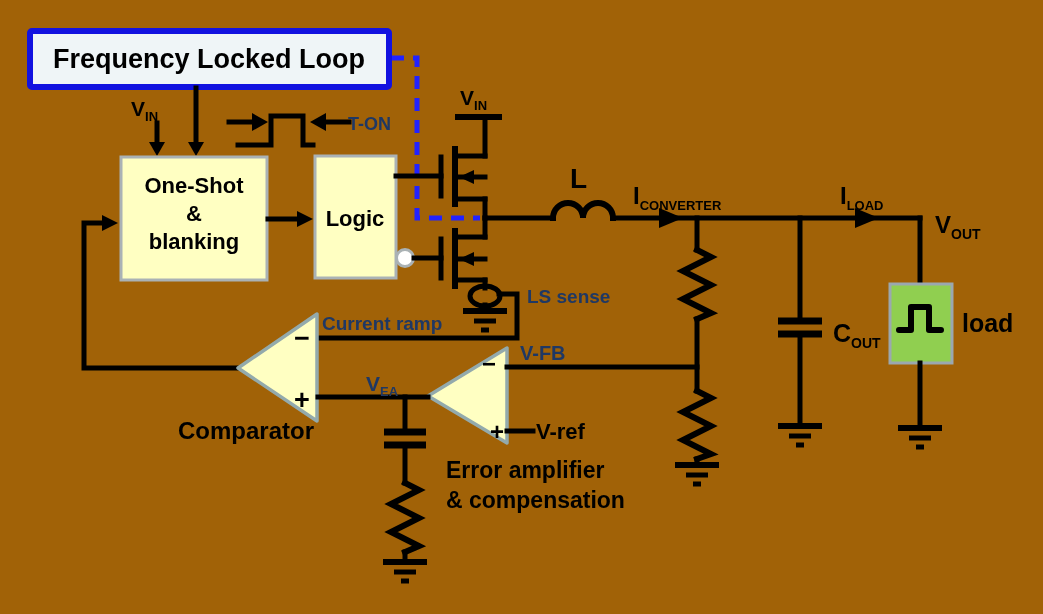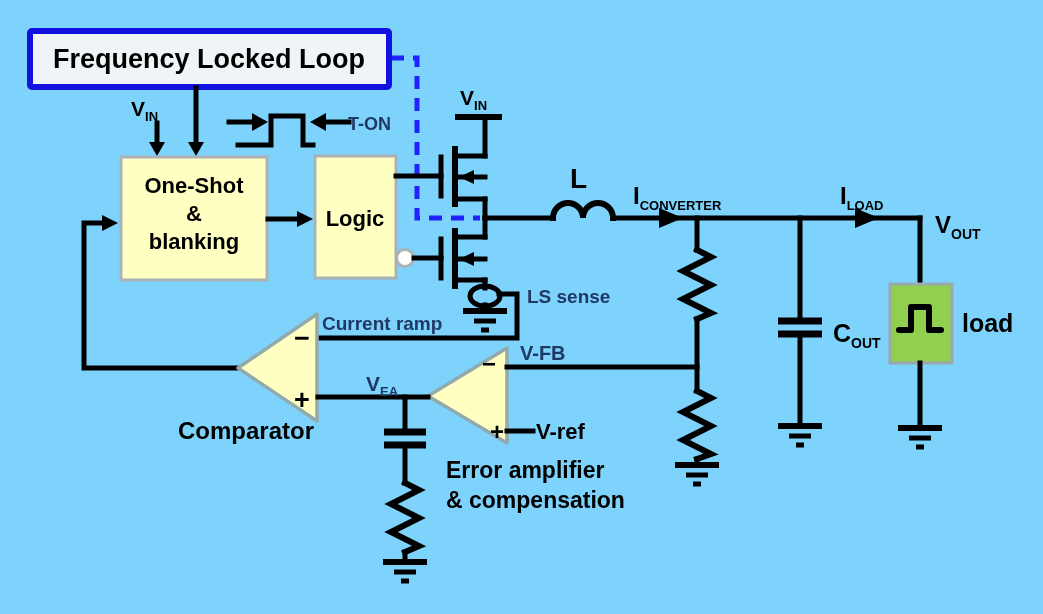--- a/index.html
+++ b/index.html
@@ -1,16 +1,16 @@
 <!DOCTYPE html>
 <html><head>
 <meta charset="utf-8">
 <style>
   html,body{margin:0;padding:0;background:#ffffff;}
-  #canvas{position:relative;width:1043px;height:614px;background:#7dd3fc;overflow:hidden;}
+  #canvas{position:relative;width:1043px;height:614px;background:#a16207;overflow:hidden;}
   svg{display:block;}
   text{font-family:"Liberation Sans",sans-serif;font-weight:bold;fill:#000000;}
   .navy{fill:#1F3864;}
   .wire{stroke:#000000;stroke-width:5;fill:none;stroke-linecap:square;}
   .comp{stroke:#000000;stroke-width:6;fill:none;stroke-linecap:square;}
   .plate{stroke:#000000;stroke-width:7;fill:none;stroke-linecap:butt;}
   .arrowhead{fill:#000000;stroke:none;}
   .blk{fill:#FFFFC2;stroke:#AAB2B5;stroke-width:3;}
   .tri{fill:#FFFFC2;stroke:#93AAAC;stroke-width:3.5;stroke-linejoin:round;}
   .fllbox{fill:#EFF5F7;stroke:#1212E0;stroke-width:6;}

